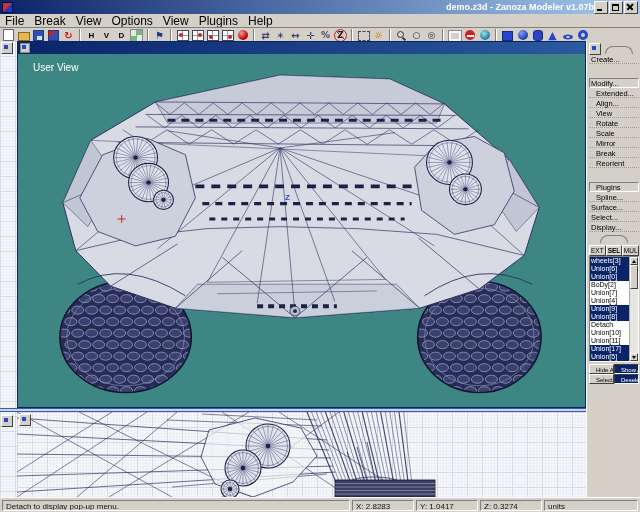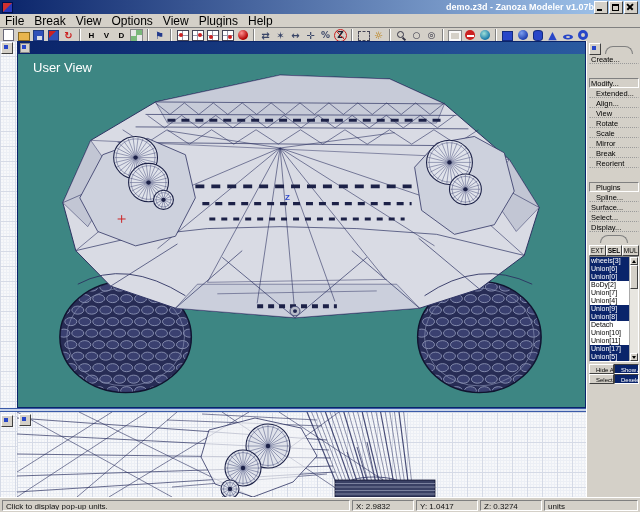--- a/index.html
+++ b/index.html
@@ -71,21 +71,21 @@
       linear-gradient(#eceff5 1px,transparent 1px),linear-gradient(90deg,#eceff5 1px,transparent 1px);
     background-size:15px 15px,15px 15px,3px 3px,3px 3px;}
   .left-strip{position:absolute;left:0;top:41px;width:17px;height:456px;border-right:1px solid #9aa0b0;}
   .mini-btn{position:absolute;width:10px;height:10px;background:#d4d0c8;border:1px solid;
     border-color:#fff #404040 #404040 #fff;}
   .mini-btn::after{content:"";position:absolute;left:2px;top:2px;width:4px;height:4px;background:#2846c8;}
   .main-vp{position:absolute;left:17px;top:41px;width:569px;height:367px;border:1px solid #0a246a;box-sizing:border-box;}
   .vp-titlebar{height:12px;background:linear-gradient(to right,#0a246a,#2a5aa0);display:flex;align-items:center;}
   .vp-icon{width:8px;height:8px;margin:0 3px 0 2px;background:#d4d0c8;border:1px solid #888;position:relative;flex:none;}
   .vp-icon::after{content:"";position:absolute;left:1px;top:1px;width:4px;height:4px;background:#2846c8;}
-  .vp-title{color:#fff;font-size:13px;line-height:12px;margin-top:40px;}
+  .vp-title{color:#fff;font-size:10px;line-height:12px;margin-top:40px;}
   .vp-canvas{width:567px;height:353px;background:#3d8683;display:block;}
   .splitter{position:absolute;left:0;top:408px;width:586px;height:4px;
     background:linear-gradient(#3a5aa8 25%,#c8d4e8 25%,#c8d4e8 75%,#3a5aa8 75%);}
   .bottom-vp{position:absolute;left:17px;top:412px;width:570px;height:85px;overflow:hidden;}
   .bottom-vp svg{position:absolute;left:0;top:0;}
   
   .right-panel{position:absolute;left:586px;top:41px;width:54px;height:456px;background:#d4d0c8;
     border-left:1px solid #fff;box-sizing:border-box;padding:1px 1px 0 2px;}
   .panel-row{height:12px;position:relative;}
   .rollup{width:26px;height:7px;border:1px solid #808080;border-bottom:none;border-radius:13px 13px 0 0;
@@ -861,20 +861,20 @@
     </div>
     <div class="pbtns" id="pbtns">
         <button class="pbtn">Hide All</button>
         <button class="pbtn dark">Show All</button>
         <button class="pbtn">Select All</button>
         <button class="pbtn dark">Deselect</button>
       </div>
   </div>
 
   <div class="statusbar">
-    <span class="spanel msg">Click to display pop-up units.</span>
-    <span class="spanel coord">X: 2.9832</span>
+    <span class="spanel msg">Detach to display pop-up menu.</span>
+    <span class="spanel coord">X: 2.8283</span>
     <span class="spanel coord">Y: 1.0417</span>
     <span class="spanel coord">Z: 0.3274</span>
     <span class="spanel units">units</span>
   </div>
 
 </div>
 
 </body></html>

